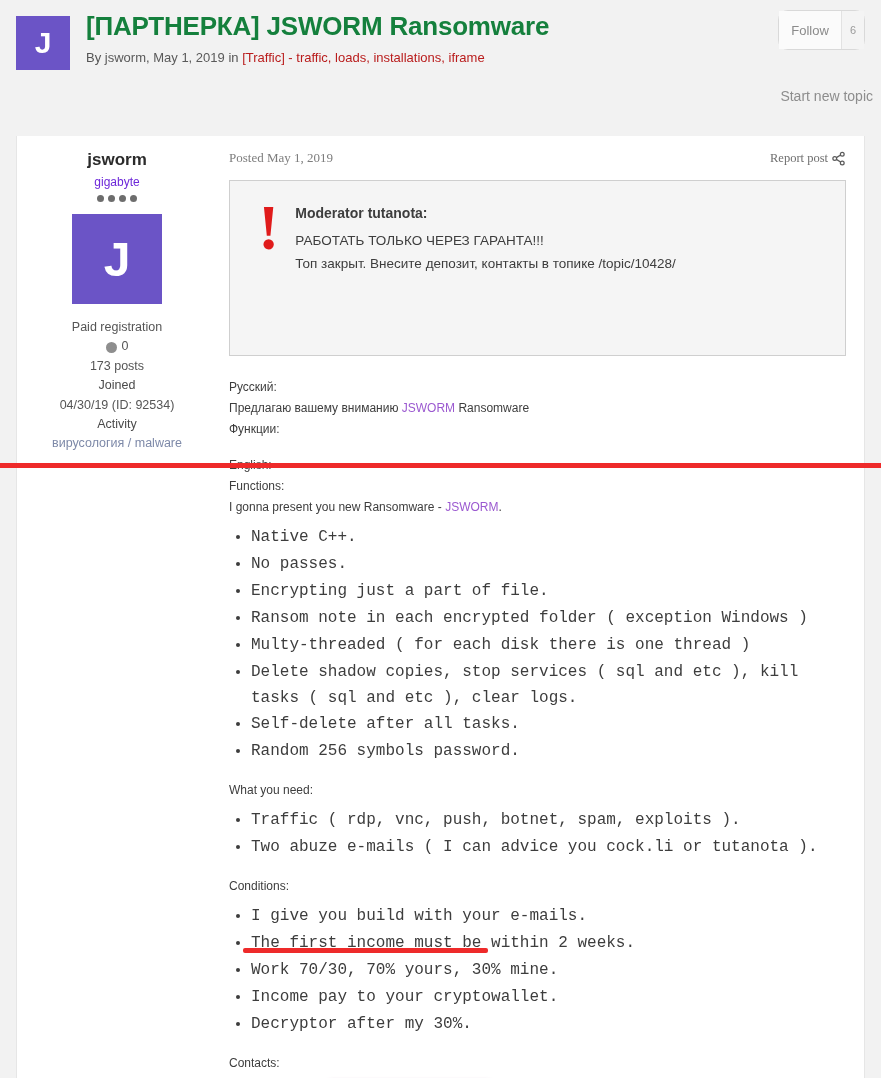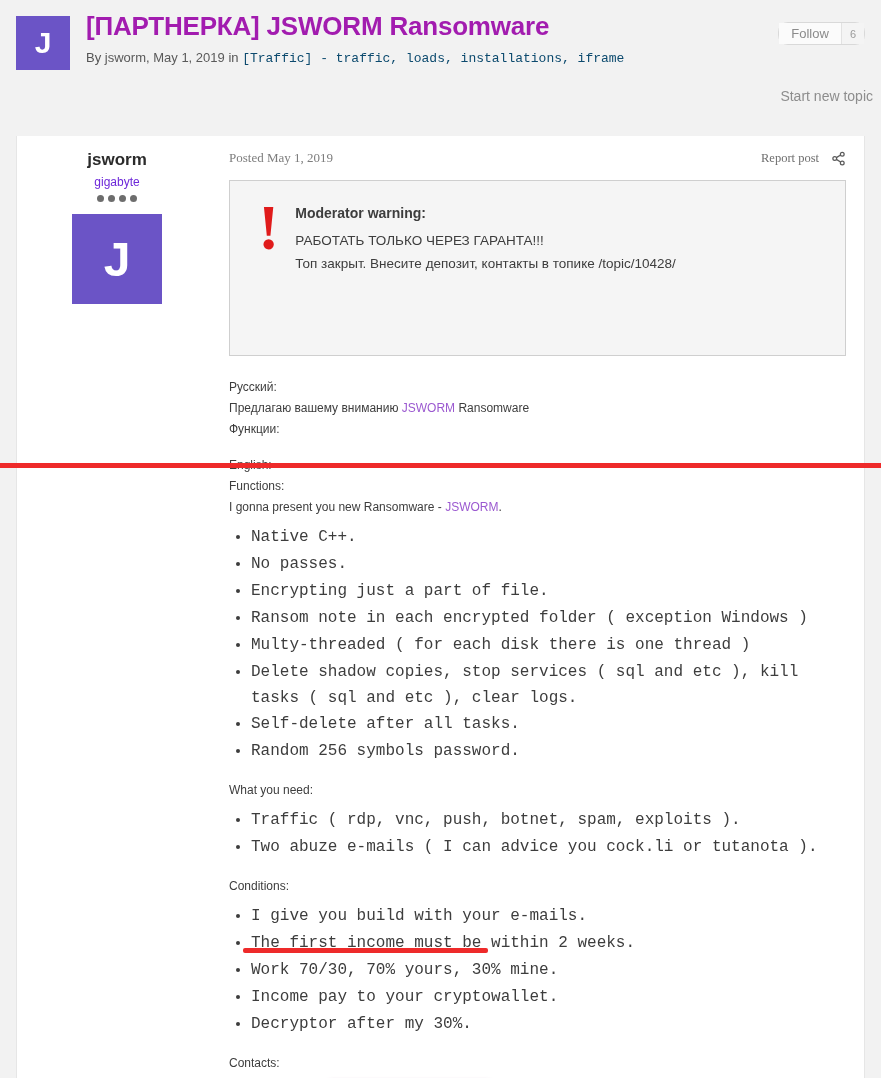--- a/index.html
+++ b/index.html
@@ -16,30 +16,30 @@
   
   .header { position: relative; padding: 12px 16px 0 16px; height: 128px; background: #f2f2f2; }
   .header-row { display: flex; align-items: flex-start; }
   .topic-avatar {
     width: 54px; height: 54px; background: #6b54c6; color: #fff;
     display: flex; align-items: center; justify-content: center;
     font-size: 30px; font-weight: bold; flex: 0 0 54px; margin-top: 4px;
   }
   .header-text { margin-left: 16px; flex: 1 1 auto; }
   .topic-title {
-    font-size: 26px; font-weight: bold; color: #a21caf; line-height: 1.15;
+    font-size: 26px; font-weight: bold; color: #15803d; line-height: 1.15;
     margin: 0 0 8px 0; letter-spacing: -0.2px;
   }
   .topic-byline { font-size: 13px; color: #555; }
   .topic-byline a { color: #5a5a5a; text-decoration: none; }
-  .topic-byline .link-blue { color: #0c4a6e; font-family: Liberation Mono, monospace; }
+  .topic-byline .link-blue { color: #b91c1c; }
   .follow-box {
     position: absolute; right: 16px; top: 10px;
     display: flex; align-items: stretch; border: 1px solid #d9d9d9;
-    background: #fbfbfb; border-radius: 10px; height: 23px; margin-top: 12px;
+    background: #fbfbfb; border-radius: 10px; height: 40px;
   }
   .follow-btn {
     padding: 0 12px; font-size: 13px; color: #8b8b8b; display: flex;
     align-items: center; background: #fbfbfb; border-right: 1px solid #e2e2e2;
   }
   .follow-count {
     padding: 0 8px; font-size: 11px; color: #9b9b9b; display: flex;
     align-items: center; background: #f4f4f4;
   }
   .start-topic {
@@ -72,21 +72,21 @@
   .author-meta { font-size: 12.5px; color: #555; line-height: 1.55; }
   .meta-strong { color: #4a4a4a; }
   .rep-row { display: flex; align-items: center; justify-content: center; gap: 5px; }
   .rep-dot { width: 11px; height: 11px; border-radius: 50%; background: #8e8e8e; display: inline-block; }
   .author-link { color: #7d89a8; text-decoration: none; }
 
   
   .body-col { flex: 1 1 auto; padding: 14px 18px 20px 12px; position: relative; }
   .post-head { display: flex; align-items: center; margin-bottom: 14px; font-family: Liberation Serif, serif; }
   .posted-date { font-size: 13px; color: #7d7d7d; }
-  .post-actions { margin-left: auto; display: flex; align-items: center; gap: 12px; }
+  .post-actions { margin-left: auto; display: flex; align-items: center; gap: 3px; }
   .report-link { font-size: 12.5px; color: #6f6f6f; text-decoration: none; }
   .share-icon { color: #5a5a5a; display: inline-flex; }
 
   
   .modbox {
     border: 1px solid #cfcfcf; background: #f5f5f5; padding: 16px 18px;
     display: flex; gap: 16px; margin-bottom: 22px; min-height: 176px;
   }
   .excl {
     color: #e01b1b; font-size: 64px; font-weight: bold; line-height: 0.85;
@@ -150,20 +150,32 @@
       <div class="author-col">
         <div class="author-name">jsworm</div>
         <div class="author-rank">gigabyte</div>
         <div class="pips">
           <span class="pip"></span>
           <span class="pip"></span>
           <span class="pip"></span>
           <span class="pip"></span>
         </div>
         <div class="author-avatar">J</div>
+        <div class="author-meta">
+          <div>Paid registration</div>
+          <div class="rep-row">
+            <span class="rep-dot"></span>
+            <span>0</span>
+          </div>
+          <div>173 posts</div>
+          <div class="meta-strong">Joined</div>
+          <div>04/30/19 (ID: 92534)</div>
+          <div class="meta-strong">Activity</div>
+          <div class="author-link">вирусология / malware</div>
+        </div>
       </div>
 
       <div class="body-col">
         <div class="post-head">
           <div class="posted-date">Posted May 1, 2019</div>
           <div class="post-actions">
             <a href="#" class="report-link">Report post</a>
             <span class="share-icon">
               <svg width="15" height="15" viewBox="0 0 24 24" fill="none" stroke="#5a5a5a" stroke-width="2">
                 <circle cx="18" cy="5" r="3"></circle>
@@ -172,21 +184,21 @@
                 <line x1="8.6" y1="10.6" x2="15.4" y2="6.4"></line>
                   <line x1="8.6" y1="13.4" x2="15.4" y2="17.6"></line>
               </svg>
             </span>
           </div>
         </div>
 
         <div class="modbox">
           <div class="excl">!</div>
           <div class="modtext">
-            <div class="mod-title">Moderator warning:</div>
+            <div class="mod-title">Moderator tutanota:</div>
             <div class="mod-line">РАБОТАТЬ ТОЛЬКО ЧЕРЕЗ ГАРАНТА!!!</div>
             <div class="mod-line">Топ закрыт. Внесите депозит, контакты в топике /topic/10428/</div>
           </div>
         </div>
 
         <p class="ctext">Русский:</p>
         <p class="ctext"><span>Предлагаю вашему вниманию </span><span class="hl">JSWORM</span><span> Ransomware</span></p>
         <p class="ctext">Функции:</p>
 
         <p class="ctext gap">English:</p>

